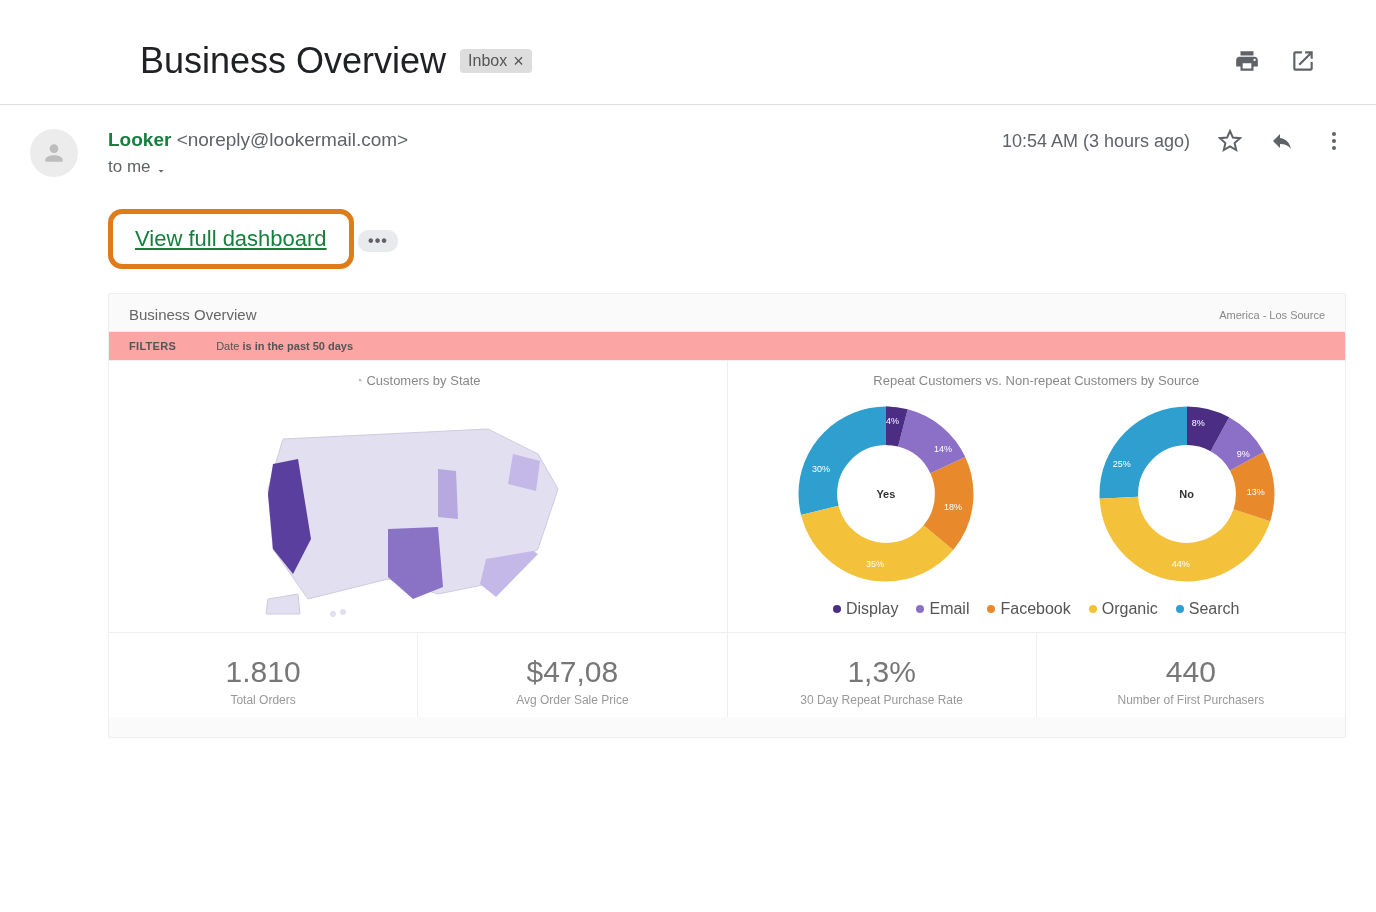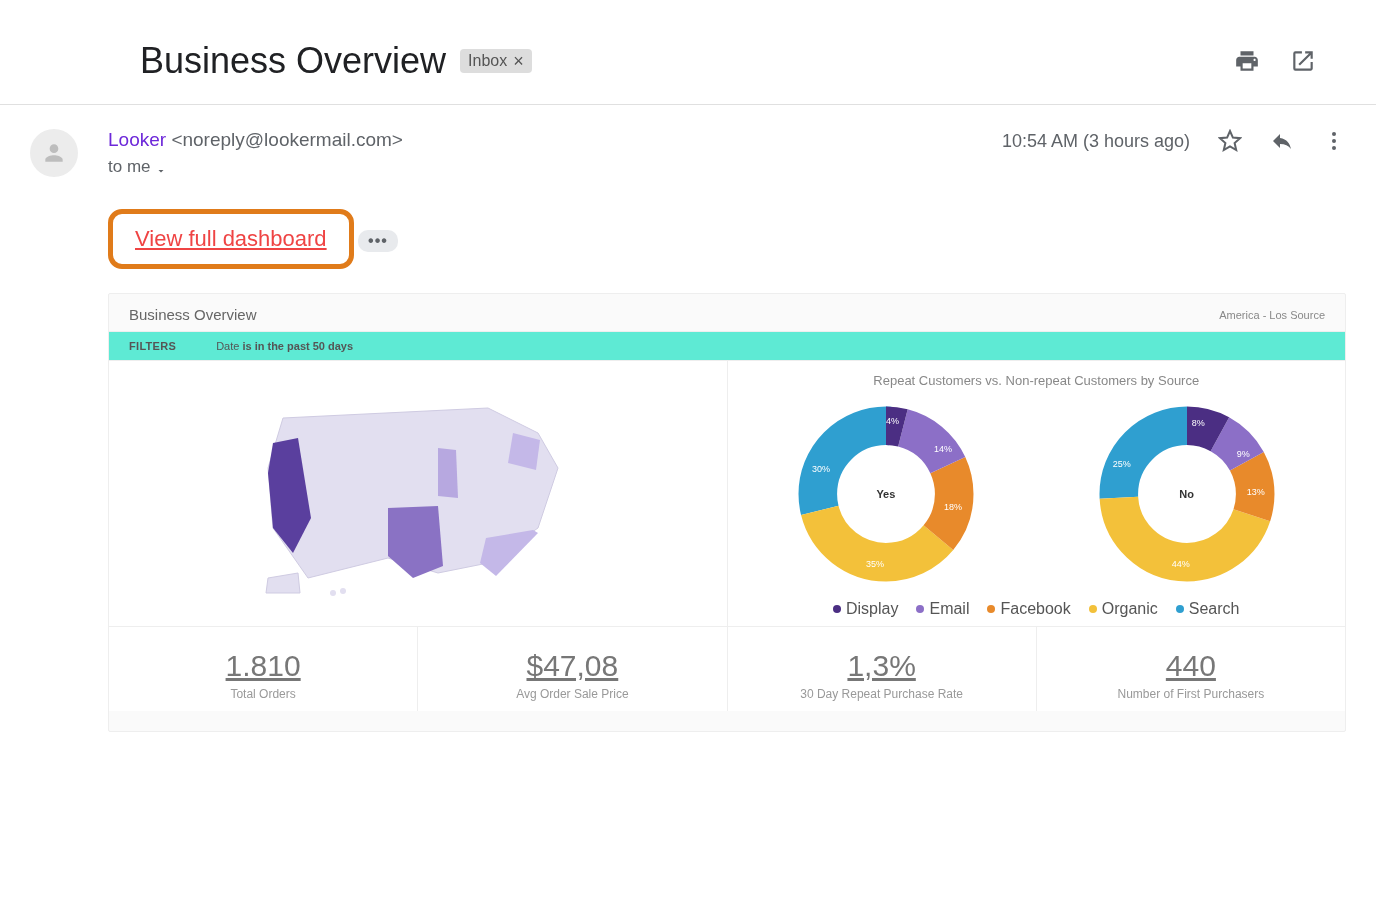--- a/index.html
+++ b/index.html
@@ -10,50 +10,50 @@
   .inbox-chip { display:inline-flex; align-items:center; background:#ddd; color:#555; border-radius:4px; font-size:16px; padding:3px 8px; margin-left:14px; gap:6px; }
   .inbox-chip .x { font-size:18px; line-height:1; cursor:pointer; }
   .header-actions { margin-left:auto; display:flex; gap:30px; align-items:center; }
   .icon-btn { width:26px; height:26px; fill:#5f6368; cursor:pointer; }
   .divider { border-bottom:1px solid #e0e0e0; margin-top:22px; }
   .msg-row { display:flex; align-items:flex-start; padding:24px 30px 0 30px; }
   .avatar { width:48px; height:48px; border-radius:50%; background:#ececec; display:flex; align-items:center; justify-content:center; flex-shrink:0; }
   .avatar svg { width:26px; height:26px; fill:#bdbdbd; }
   .sender-block { margin-left:30px; }
   .sender-line { font-size:19px; color:#5f6368; }
-  .sender-name { font-weight:400; color:#6d28d9; }
+  .sender-name { font-weight:700; color:#15803d; }
   .to-line { font-size:17px; color:#5f6368; margin-top:6px; display:flex; align-items:flex-end; gap:4px;}
   .msg-meta { margin-left:auto; display:flex; align-items:center; gap:28px; font-size:18px; color:#5f6368;}
   .star, .reply, .more { width:24px; height:24px; fill:#5f6368; cursor:pointer;}
   .body-col { padding-left:108px; padding-right:30px; }
   .link-highlight { display:inline-block; border:5px solid #e07b1a; border-radius:14px; padding:12px 22px; margin-top:32px; }
-  .link-highlight a { color:#ef4444; font-size:22px; text-decoration:underline; }
+  .link-highlight a { color:#15803d; font-size:22px; text-decoration:underline; }
   .ellipsis-chip { display:inline-flex; align-items:center; justify-content:center; background:#e8eaed; border-radius:10px; padding:2px 10px; margin-top:20px; cursor:pointer;}
   .ellipsis-chip span { font-size:16px; color:#5f6368; letter-spacing:1px; font-weight:bold;}
   .dashboard { margin-top:24px; border:1px solid #eee; border-radius:2px; background:#fafafa; padding:0 0 20px 0; font-family: 'Helvetica Neue', Arial, sans-serif;}
   .dash-head { display:flex; align-items:center; padding:12px 20px 8px 20px; font-size:15px; color:#666;}
   .dash-head .tz { margin-left:auto; font-size:11px; color:#888;}
-  .filters-row { display:flex; align-items:center; background:#5eead4; border-top:1px solid #eee; border-bottom:1px solid #eee; padding:8px 20px; font-size:11px; color:#555;}
+  .filters-row { display:flex; align-items:center; background:#fca5a5; border-top:1px solid #eee; border-bottom:1px solid #eee; padding:8px 20px; font-size:11px; color:#555;}
   .filters-row .lbl { font-weight:700; letter-spacing:0.3px; margin-right:40px;}
   .panels-row { display:flex; background:#fff; border-bottom:1px solid #eee;}
   .panel { flex:1; padding:12px 8px 8px 8px; }
   .panel + .panel { border-left:1px solid #eee; }
   .panel-title { text-align:center; font-size:13px; color:#888; margin-bottom:6px;}
   .map-wrap { display:flex; align-items:center; justify-content:center; height:230px;}
   .charts-wrap { display:flex; align-items:center; justify-content:space-around; height:200px;}
   .donut { position:relative; width:180px; height:180px;}
   .donut-label { position:absolute; inset:0; display:flex; align-items:center; justify-content:center; font-size:11px; font-weight:700; color:#333;}
   .seg-label { position:absolute; font-size:9px; color:#fff; font-weight:500;}
   .legend { display:flex; gap:18px; justify-content:center; font-size:16px; color:#555; padding-top:6px;}
   .legend-item { display:flex; align-items:center; gap:5px;}
   .swatch { width:8px; height:8px; border-radius:50%;}
   .metrics-row { display:flex; background:#fff; }
   .metric { flex:1; text-align:center; padding:22px 4px 10px 4px; border-right:1px solid #eee;}
   .metric:last-child { border-right:none;}
-  .metric .val { font-size:30px; color:#777; font-weight:300;text-decoration:underline;}
+  .metric .val { font-size:30px; color:#777; font-weight:300;}
   .metric .lbl { font-size:12px; color:#999; margin-top:4px;}
 </style>
 </head>
 <body>
 
 <div class="wrap">
   <div class="header-row">
     <span class="subject">Business Overview</span>
     <span class="inbox-chip">
       <span>Inbox</span>
@@ -121,20 +121,23 @@
     </div>
     <div class="filters-row">
       <span class="lbl">FILTERS</span>
       <span>
         <span>Date </span><b>is in the past 50 days</b>
       </span>
     </div>
 
     <div class="panels-row">
       <div class="panel">
+        <div class="panel-title">
+          <span style="color:#bbb">◔ </span><span>Customers by State</span>
+        </div>
         <div class="map-wrap">
           <svg viewBox="0 0 360 220" width="360" height="220">
             <path d="M45 40 L250 30 L300 55 L320 90 L300 150 L250 185 L200 195 L150 180 L110 190 L70 200 L35 150 L30 90 Z" fill="#e2dff0" stroke="#cfcbe2"></path>
 
             <path d="M35 65 L60 60 L73 140 L55 175 L35 150 L30 95 Z" fill="#5a3f9e"></path>
             <path d="M150 130 L200 128 L205 188 L175 200 L150 178 Z" fill="#8a72c4"></path>
             <path d="M200 70 L218 72 L220 120 L200 118 Z" fill="#b7a8e0"></path>
             <path d="M275 55 L302 62 L298 92 L270 85 Z" fill="#c4b8e8"></path>
             <path d="M248 160 L295 152 L300 155 L258 198 L242 185 Z" fill="#c4b8e8"></path>
 

